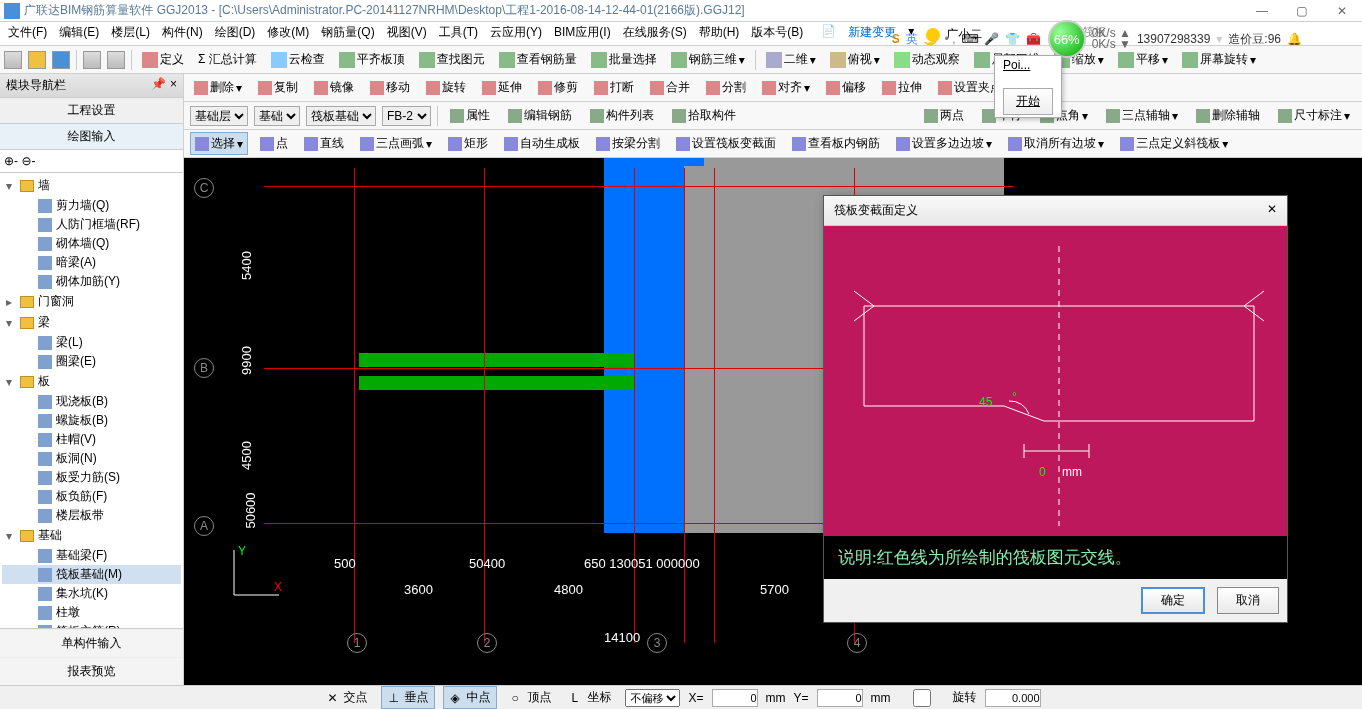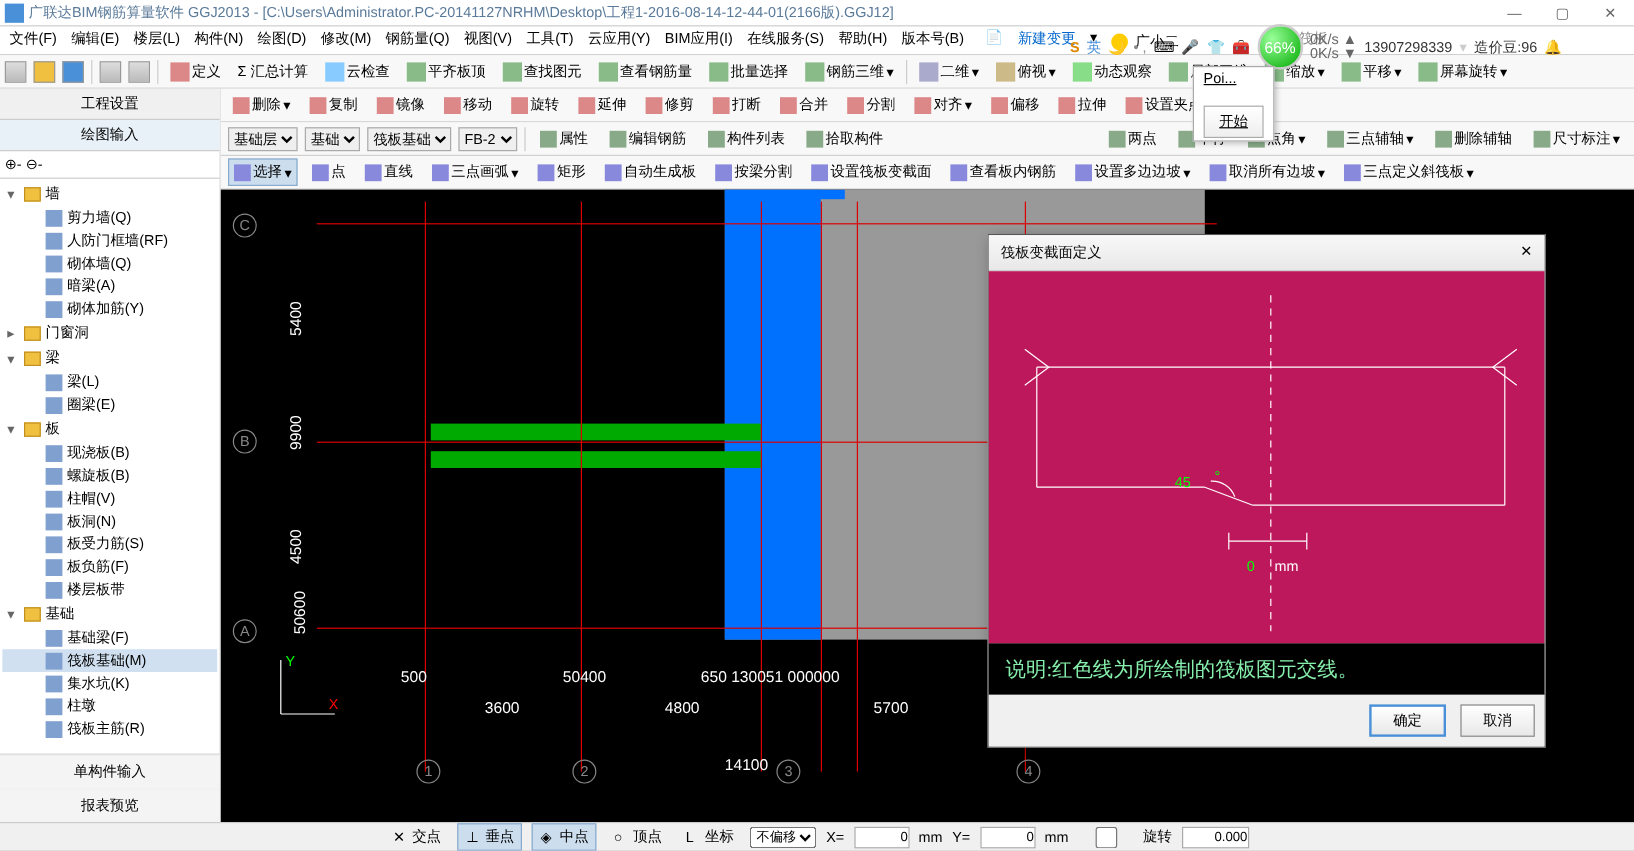--- a/index.html
+++ b/index.html
@@ -201,20 +201,24 @@
 </div>
 
 <div class="tooltip-box">
   <div>Poi...</div>
   <div class="tooltip-start">开始</div>
 </div>
 
 <div class="main">
 
   <div class="left-panel">
+    <div class="nav-header">
+      <span>模块导航栏</span>
+        <span>📌 ×</span>
+    </div>
     <div class="nav-sub">工程设置</div>
     <div class="nav-sub sel">绘图输入</div>
     <div style="padding:4px;border-bottom:1px solid #ccc"><span>⊕- ⊖-</span></div>
     <div class="tree">
       <div class="grp open">
           <span class="folder"></span>
           <span>墙</span>
         </div>
       <div class="item">
           <span class="ico"></span>
@@ -480,21 +484,21 @@
       <div class="dim" style="left:48px;top:290px;transform:rotate(-90deg)">4500</div>
       <div class="dim" style="left:48px;top:345px;transform:rotate(-90deg)">50600</div>
 
       <div class="dim" style="left:150px;top:398px">500</div>
       <div class="dim" style="left:285px;top:398px">50400</div>
       <div class="dim" style="left:400px;top:398px">650 130051 000000</div>
 
       <div class="dim" style="left:220px;top:424px">3600</div>
       <div class="dim" style="left:370px;top:424px">4800</div>
       <div class="dim" style="left:420px;top:472px">14100</div>
-      <div class="dim" style="left:544px;top:424px">5700</div>
+      <div class="dim" style="left:576px;top:424px">5700</div>
 
       <svg class="ucs" width="60" height="60">
         <line x1="10" y1="50" x2="10" y2="5" stroke="#0f0" stroke-width="2"></line>
         <line x1="10" y1="50" x2="55" y2="50" stroke="#f00" stroke-width="2"></line>
         <text x="14" y="10" fill="#0f0" font-size="11">Y</text>
         <text x="50" y="46" fill="#f00" font-size="11">X</text>
       </svg>
     </div>
   </div>
 </div>

